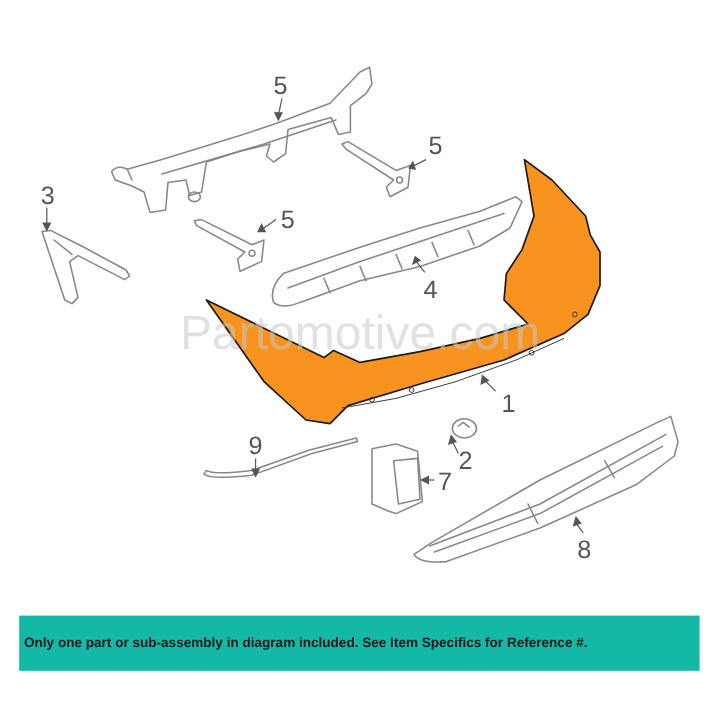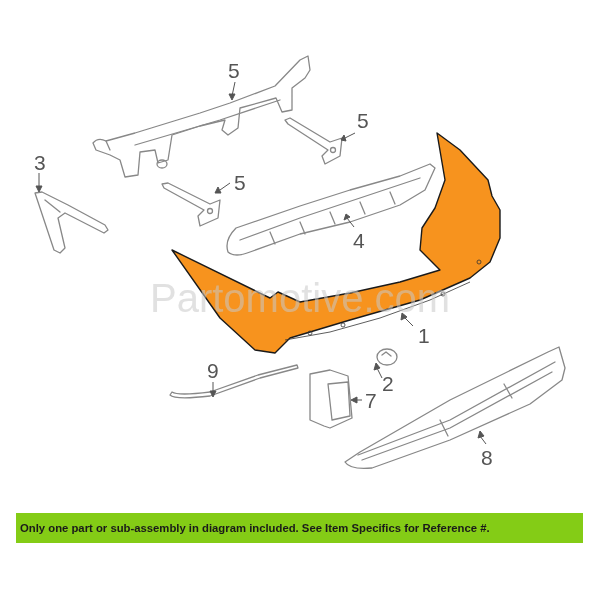--- a/index.html
+++ b/index.html
@@ -1,20 +1,20 @@
 <!DOCTYPE html>
 <html><head>
 <meta charset="utf-8">
 <style>
   html, body { margin: 0; padding: 0; background: #ffffff; }
   body { width: 600px; height: 600px; position: relative; overflow: hidden; font-family: "Liberation Sans", sans-serif; }
   #diagram { position: absolute; left: 0; top: 0; width: 600px; height: 600px; }
   .callout { font-family: "Liberation Sans", sans-serif; font-size: 21px; fill: #555555; }
-  .watermark { position: absolute; left: 150px; top: 276px; font-size: 40px; color: rgba(200,200,200,0.55); font-family: "Liberation Sans", sans-serif; letter-spacing: 0px; }
-  .banner { position: absolute; left: 16px; top: 513px; width: 567px; height: 30px; background: #84cc16; display: flex; flex-direction: column; justify-content: center; padding-left: 4px; box-sizing: border-box; }
+  .watermark { position: absolute; left: 150px; top: 256px; font-size: 40px; color: rgba(200,200,200,0.55); font-family: "Liberation Sans", sans-serif; letter-spacing: 0px; }
+  .banner { position: absolute; left: 16px; top: 513px; width: 567px; height: 46px; background: #14b8a6; display: flex; flex-direction: column; justify-content: center; padding-left: 4px; box-sizing: border-box; }
   .banner-line { font-family: "Liberation Sans", sans-serif; font-weight: bold; font-size: 11.3px; color: #1a1a1a; line-height: 16px; white-space: nowrap; }
 </style>
 </head>
 <body>
 
 <svg id="diagram" viewBox="0 0 600 600" xmlns="http://www.w3.org/2000/svg">
   <g fill="none" stroke="#888888" stroke-width="1.3" stroke-linejoin="round" stroke-linecap="round">
 
     <g>
       <path d="M93,143 Q98,137 106,141 L135,133 L200,113 L230,103 L275,86 L300,60 L308,56 L310,70 L305,78 L292,88 L292,110 L282,112 L276,98 L240,108 L238,128 L228,135 L222,130 L225,120 L200,126 L172,135 L168,160 L158,163 L155,150 L140,152 L138,175 L125,177 L120,160 L110,155 L96,150 Z"></path>

